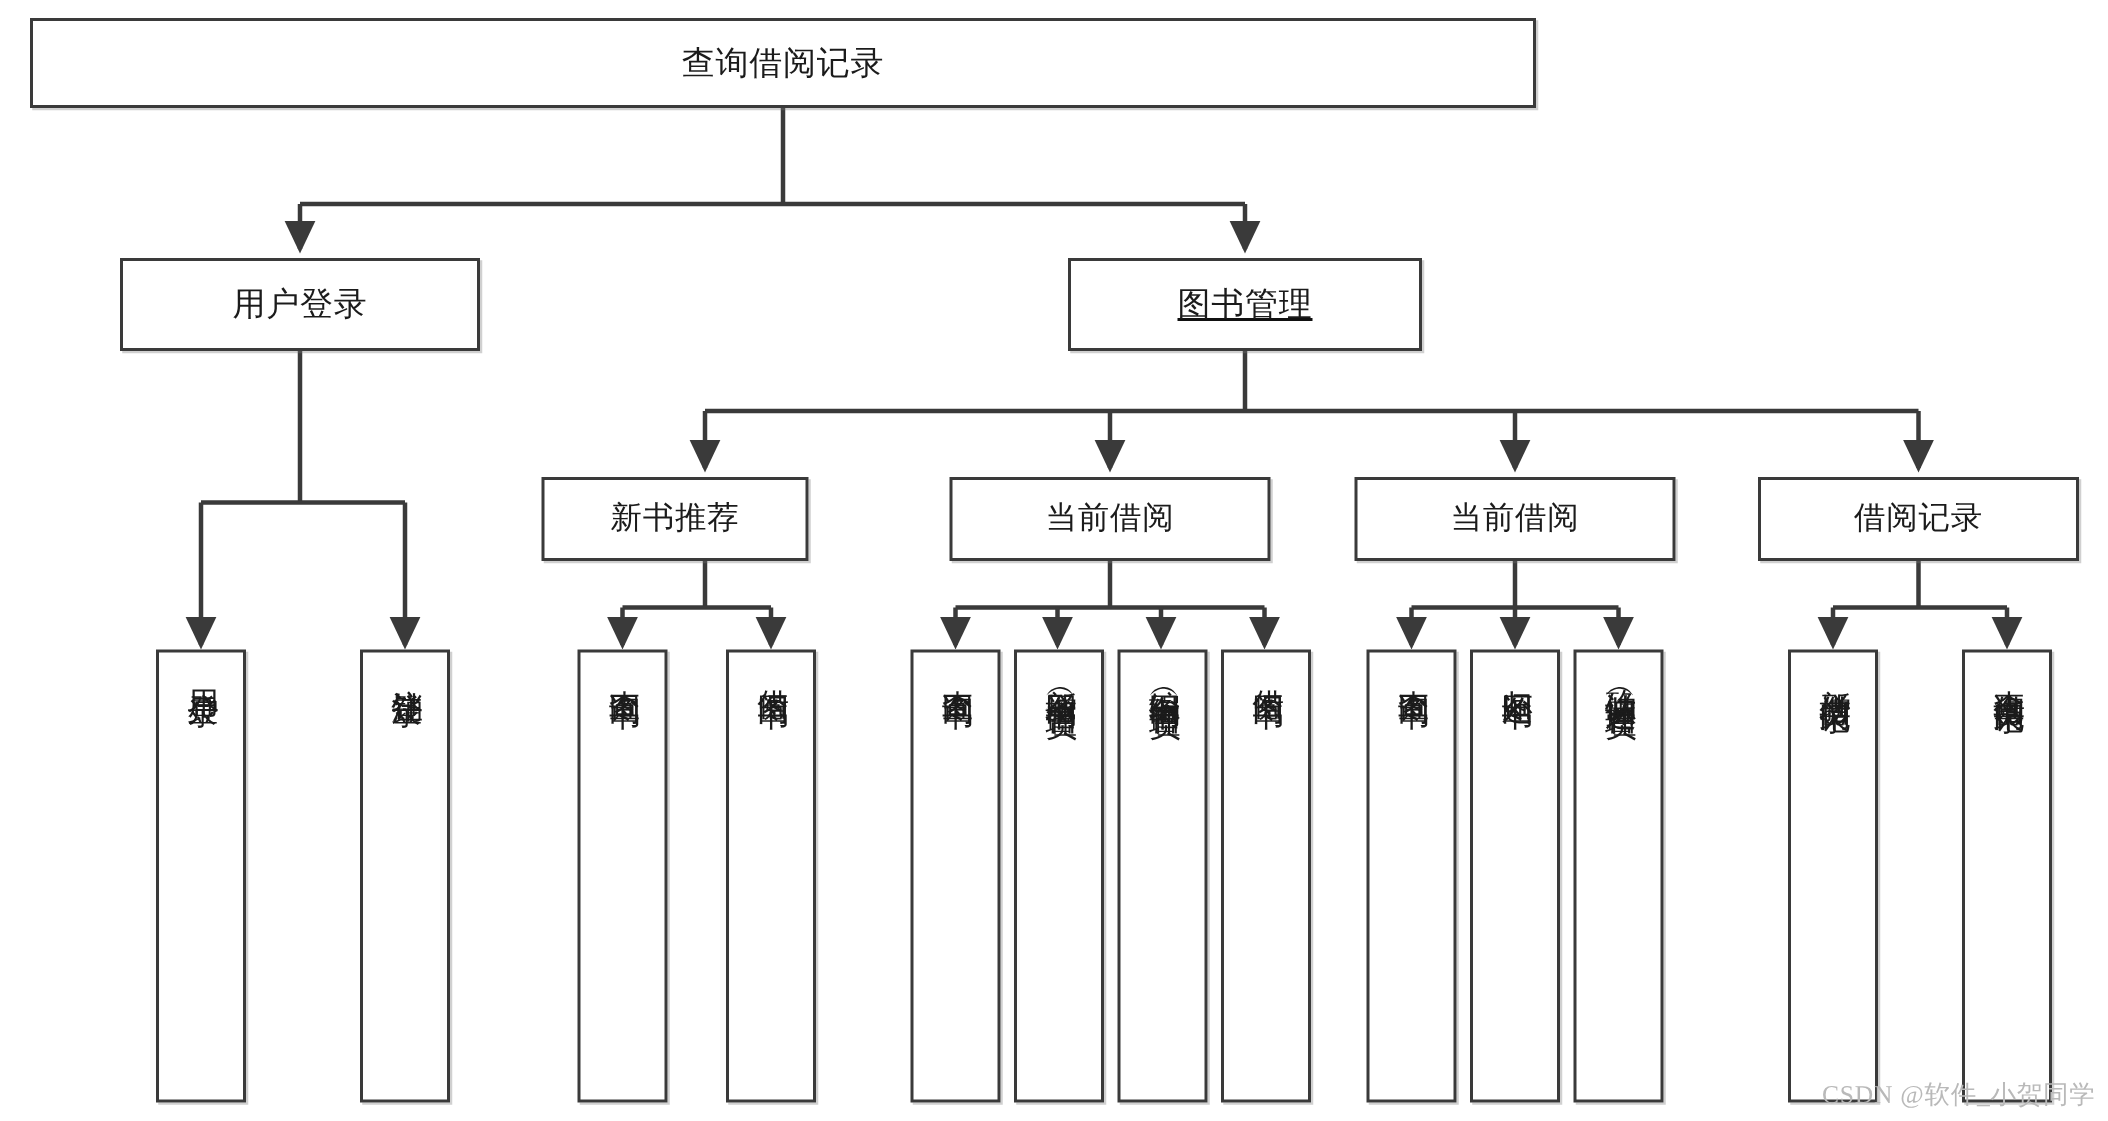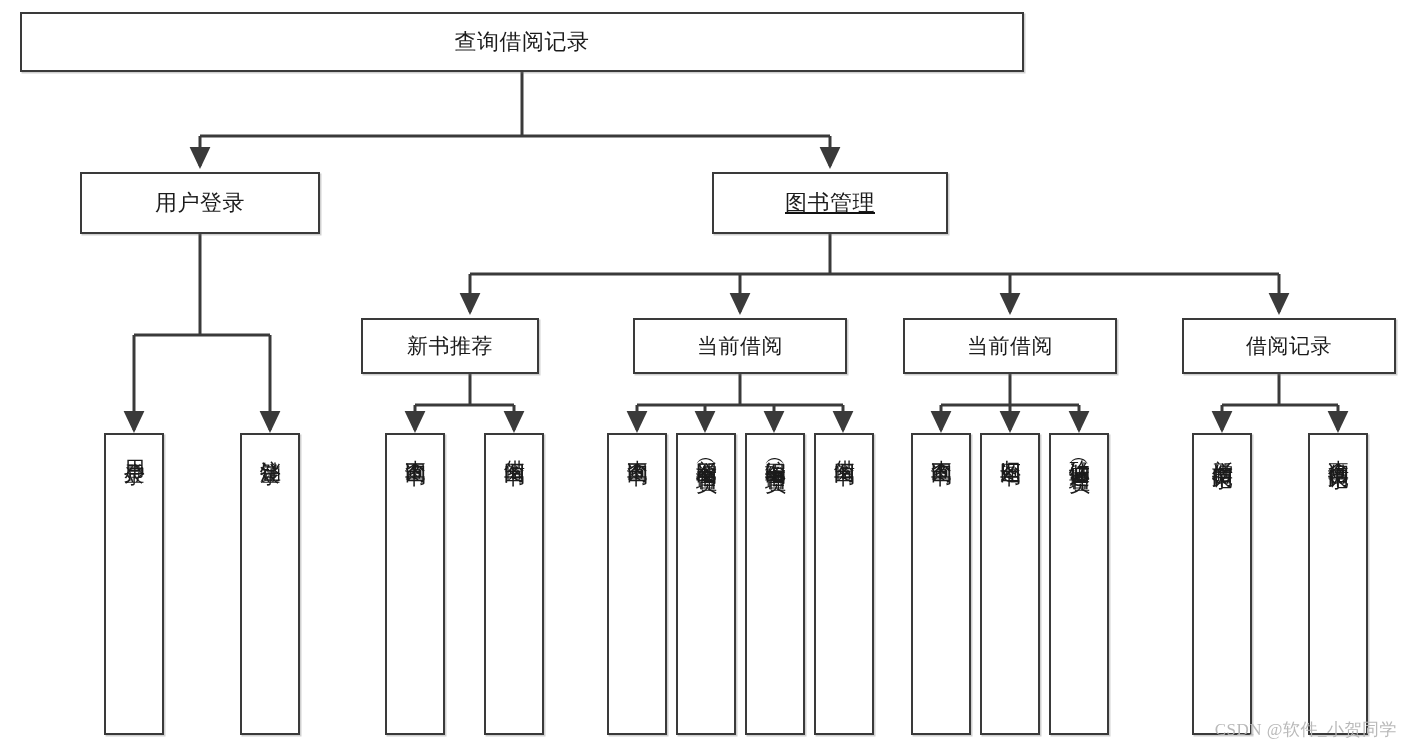--- a/index.html
+++ b/index.html
@@ -139,21 +139,21 @@
 
   <div class="node level3" style="left:361px; top:318px; width:178px; height:56px;">
     <span class="label">新书推荐</span>
   </div>
   <div class="node level3" style="left:633px; top:318px; width:214px; height:56px;">
     <span class="label">当前借阅</span>
   </div>
   <div class="node level3" style="left:903px; top:318px; width:214px; height:56px;">
     <span class="label">当前借阅</span>
   </div>
-  <div class="node level3" style="left:1172px; top:318px; width:214px; height:56px;margin-left:10px;">
+  <div class="node level3" style="left:1172px; top:318px; width:214px; height:56px;">
     <span class="label">借阅记录</span>
   </div>
 
   <div class="node vertical" style="left:104px; top:433px; width:60px; height:302px;">
     <span class="label">用户登录</span>
   </div>
   <div class="node vertical" style="left:240px; top:433px; width:60px; height:302px;">
     <span class="label">注销登录</span>
   </div>
 

